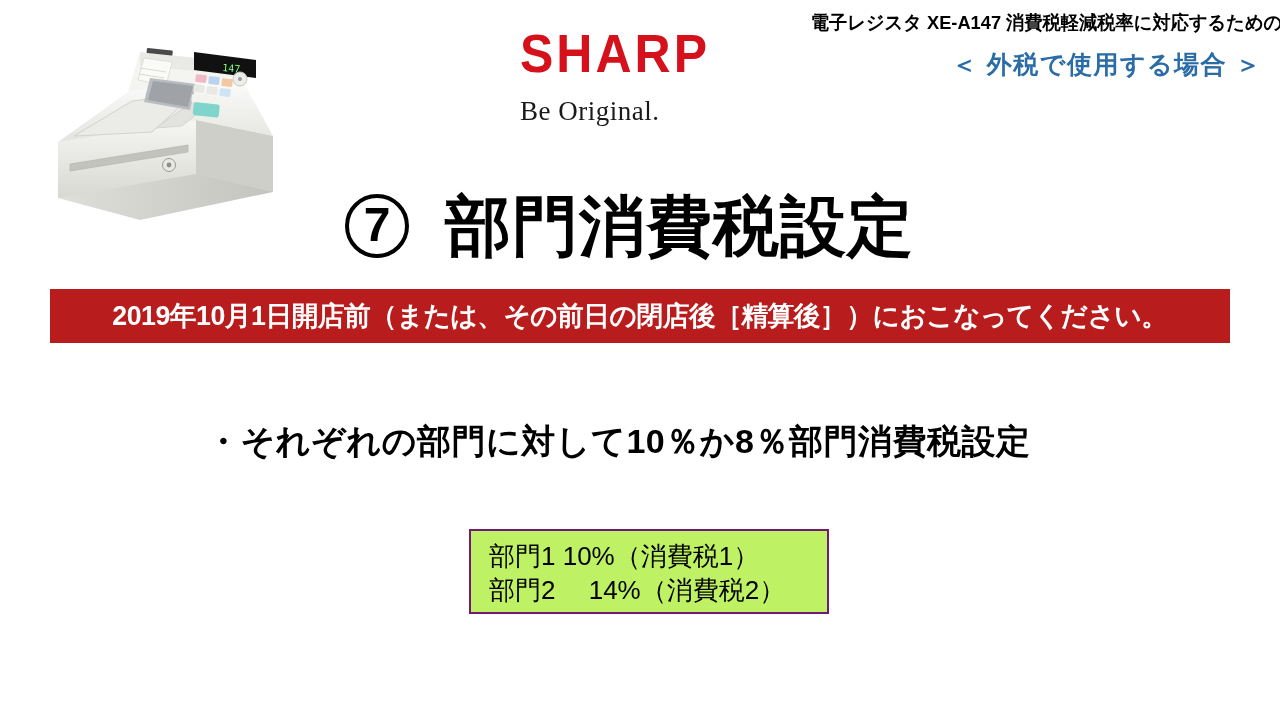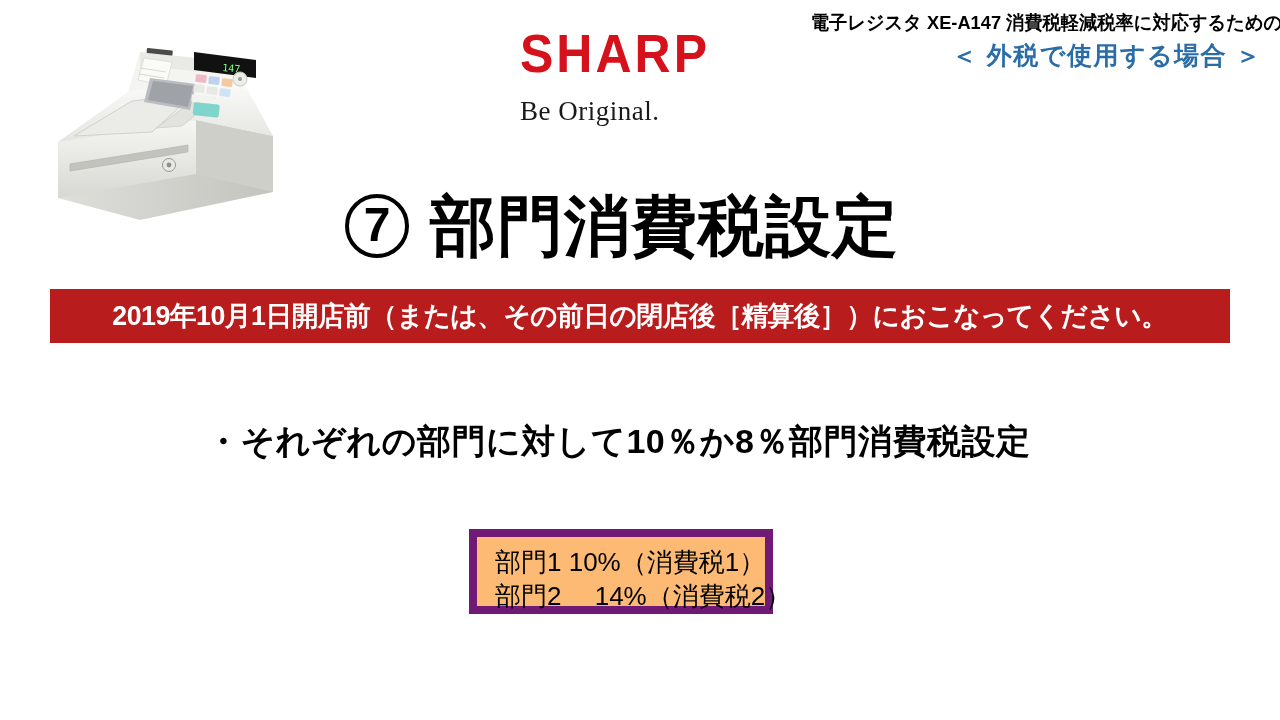--- a/index.html
+++ b/index.html
@@ -42,21 +42,21 @@
     white-space: nowrap;
     text-align: right;
     transform: scaleX(0.96);
     transform-origin: right center;
   }
   .header-line2 {
     font-size: 25px;
     font-weight: 700;
     color: #2a6ca6;
     line-height: 34px;
-    margin-top: 2px;
+    margin-top: 11px;
     letter-spacing: 1.5px;
     white-space: nowrap;
     text-align: right;
   }
 
   
   .logo-block {
     position: absolute;
     left: 520px;
     top: 28px;
@@ -109,21 +109,21 @@
     align-items: center;
     justify-content: center;
     font-size: 48px;
     font-weight: 700;
     line-height: 1;
     color: #000;
     flex: 0 0 auto;
     padding-bottom: 3px;
   }
   .title-text {
-    margin-left: 21px;
+    margin-left: 36px;
     font-size: 66px;
     font-weight: 700;
     color: #000;
     line-height: 74px;
     letter-spacing: 1px;
     white-space: nowrap;
   }
 
   
   .red-banner {
@@ -158,24 +158,24 @@
     line-height: 46px;
     white-space: nowrap;
     letter-spacing: 0.5px;
   }
 
   
   .info-box {
     position: absolute;
     left: 469px;
     top: 529px;
-    width: 304px;
+    width: 360px;
     height: 85px;
-    background: #fdba74;
-    border: 8px solid #701a75;
+    background: #bef264;
+    border: 2px solid #701a75;
     padding: 8px 0 0 18px;
   }
   .info-line {
     font-size: 26px;
     font-weight: 400;
     color: #000;
     line-height: 34px;
     white-space: nowrap;
     font-family: "Liberation Sans", "DejaVu Sans", sans-serif;
   }

